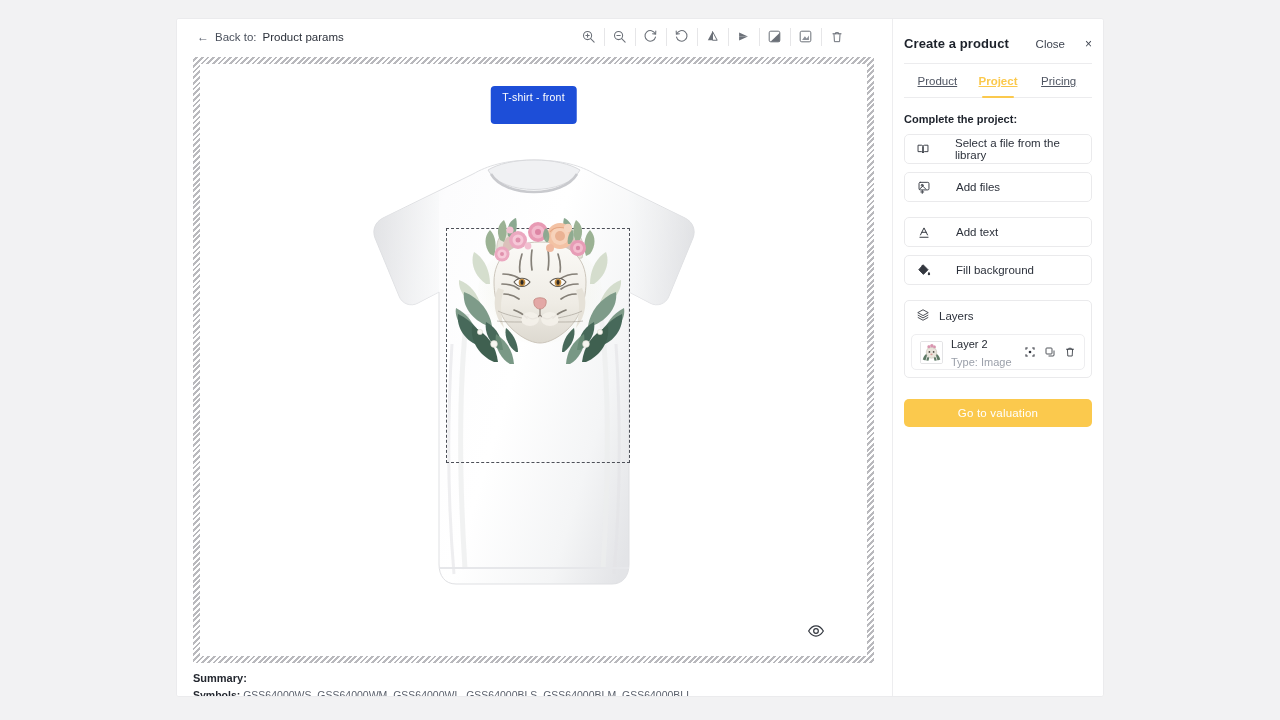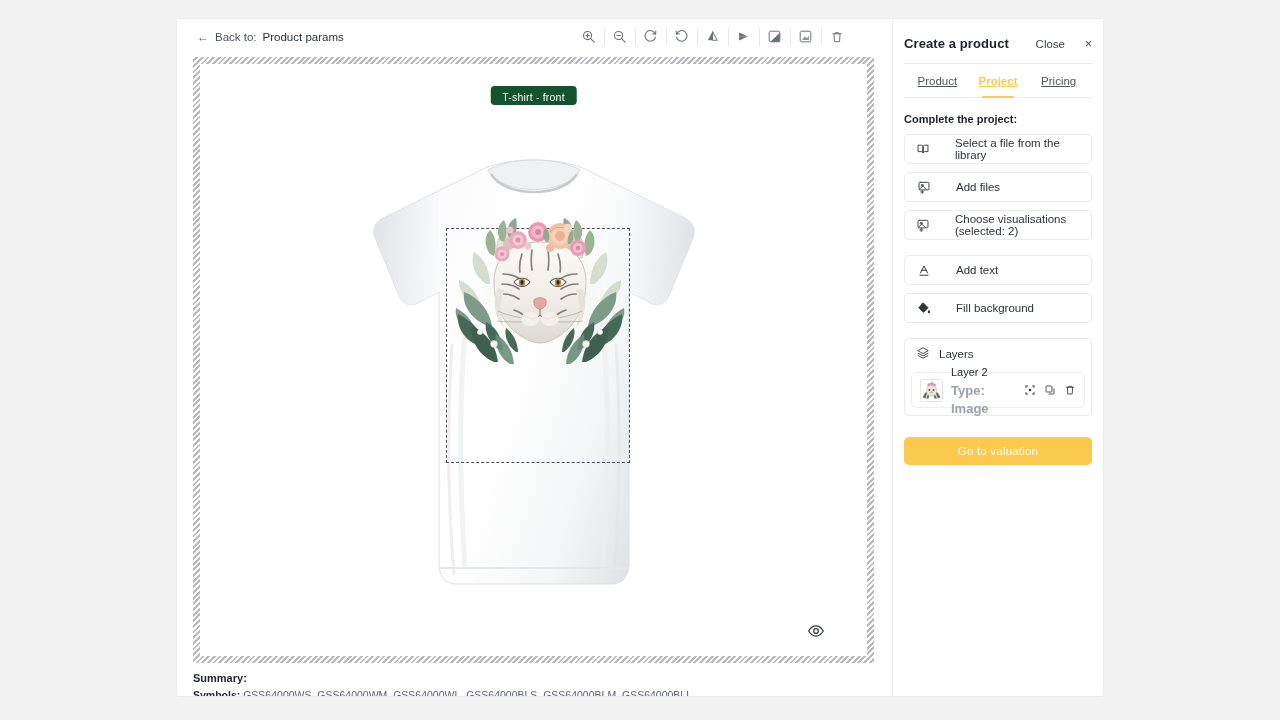--- a/index.html
+++ b/index.html
@@ -88,24 +88,24 @@
     width: 100%; height: 100%;
     background: #ffffff;
     position: relative;
     overflow: hidden;
   }
 
   .view-badge {
     position: absolute;
     left: 50%; transform: translateX(-50%);
     top: 22px;
-    background: #14532d;
+    background: #1d4ed8;
     color: #ffffff;
     font-size: 10.5px;
-    padding: 5px 12px 2px;
+    padding: 5px 12px 21px;
     border-radius: 4px;
     white-space: nowrap;
     letter-spacing: .2px;
   }
 
   
   #tshirt {
     position: absolute;
     left: 50%; top: 80px;
     transform: translateX(-50%);
@@ -261,21 +261,21 @@
     width: 23px; height: 23px;
     border: 1px solid #e4e4e6;
     border-radius: 2px;
     overflow: hidden;
     flex: none;
     background: #fff;
   }
   .layer-thumb svg { display:block; width: 100%; height: 100%; }
   .layer-meta { flex: 1; min-width: 0; line-height: 1.15; }
   .layer-name { font-size: 11px; color: #1f242d; }
-  .layer-type { font-size: 13px; color: #9ba0aa; margin-top: 1px; font-weight: bold; }
+  .layer-type { font-size: 11px; color: #9ba0aa; margin-top: 1px; }
   .layer-acts { display: flex; align-items: center; gap: 8px; }
   .layer-acts span { cursor: pointer; display: flex; }
 
   .primary-btn {
     margin-top: 13px;
     height: 28px;
     width: 100%;
     border-radius: 5px;
     background: #fbc94d;
     color: #ffffff;
@@ -632,32 +632,20 @@
           <rect x="3.5" y="4" width="17" height="13" rx="2"></rect>
           <circle cx="8.8" cy="9" r="1.6"></circle>
           <path d="M4.5 15.5 L10 10.5 L15 15.5"></path>
           <path d="M6.5 20.5 h5"></path>
             <path d="M9 18 v5"></path>
         </svg>
       </span>
       <span>Add files</span>
     </div>
 
-    <div class="act-btn">
-      <span class="ic">
-        <svg width="14" height="14" viewBox="0 0 24 24" fill="none" stroke="#33373f" stroke-width="1.6" stroke-linecap="round" stroke-linejoin="round">
-          <rect x="3.5" y="4" width="17" height="13" rx="2"></rect>
-          <circle cx="8.8" cy="9" r="1.6"></circle>
-          <path d="M4.5 15.5 L10 10.5 L15 15.5"></path>
-          <path d="M6.5 20.5 h5"></path>
-            <path d="M9 18 v5"></path>
-        </svg>
-      </span>
-      <span>Choose visualisations (selected: 2)</span>
-    </div>
 
     <div class="grp-gap"></div>
 
     <div class="act-btn">
       <span class="ic">
         <svg width="14" height="14" viewBox="0 0 24 24" fill="none" stroke="#33373f" stroke-width="1.7" stroke-linecap="round">
           <path d="M6 17 L12 5 L18 17"></path>
             <path d="M8.4 12.5 h7.2"></path>
             <path d="M5 21 h14"></path>
         </svg>

